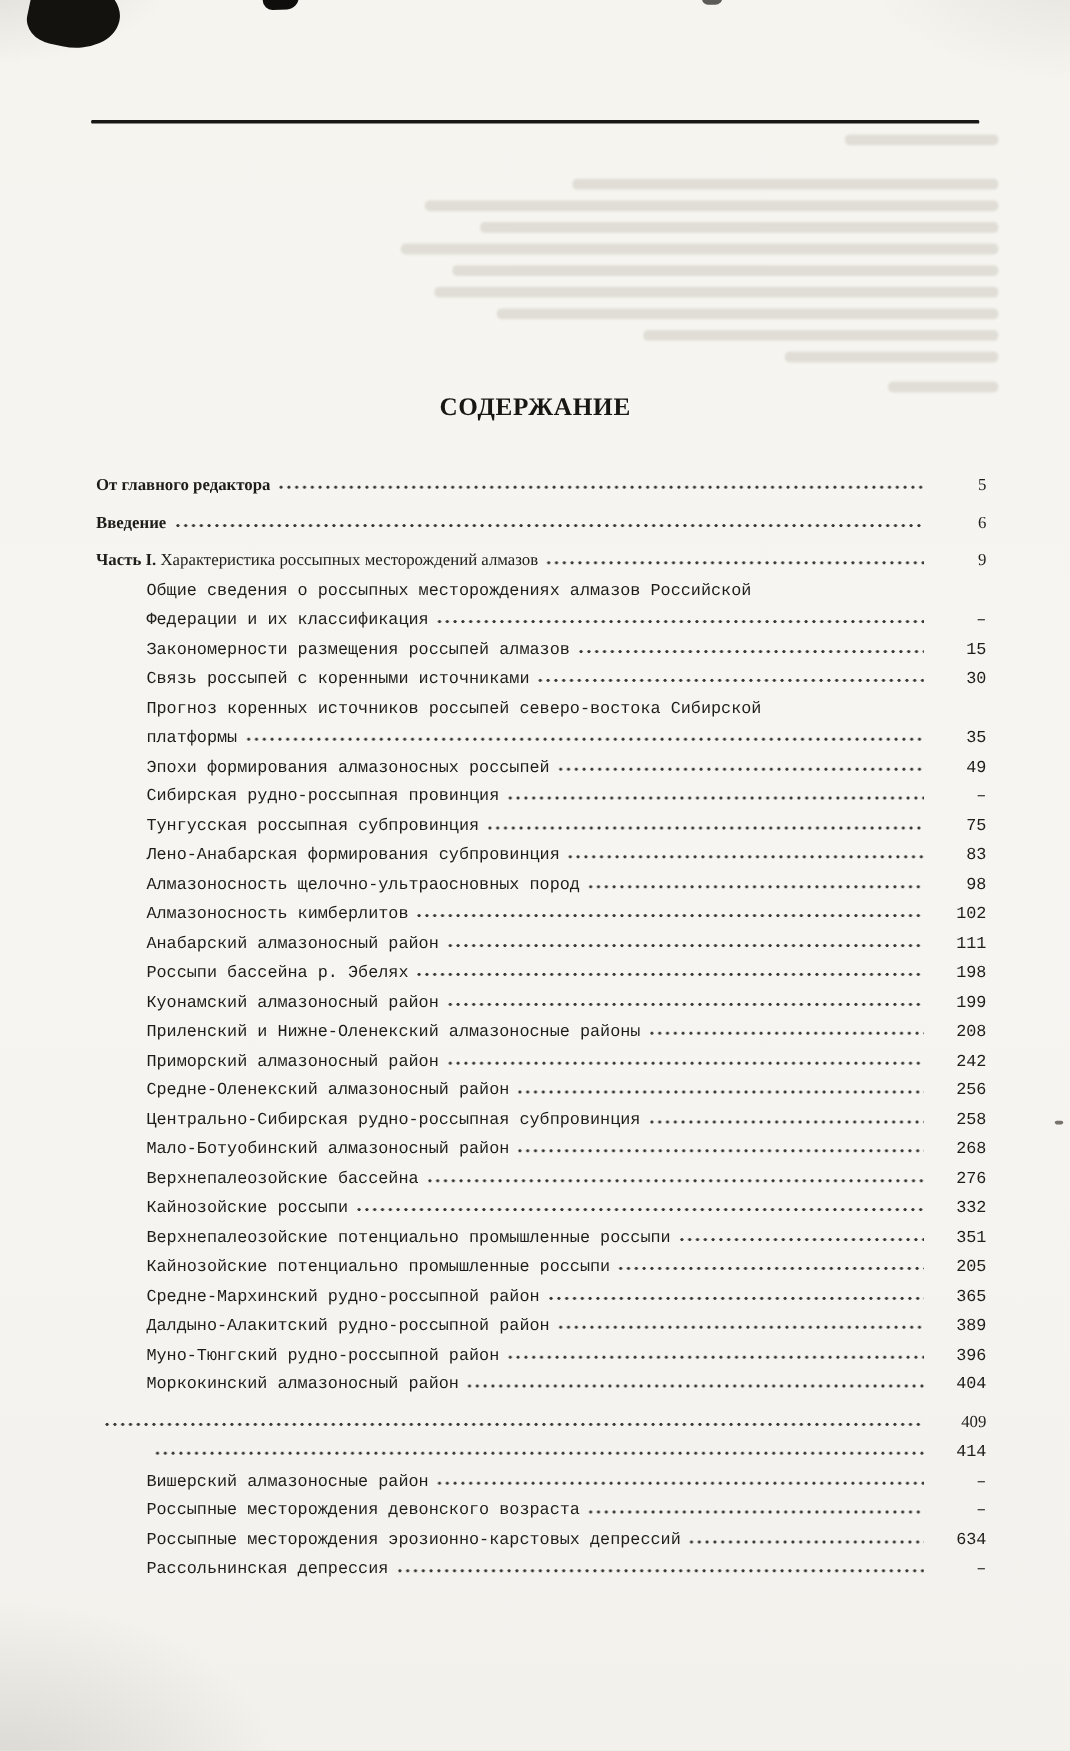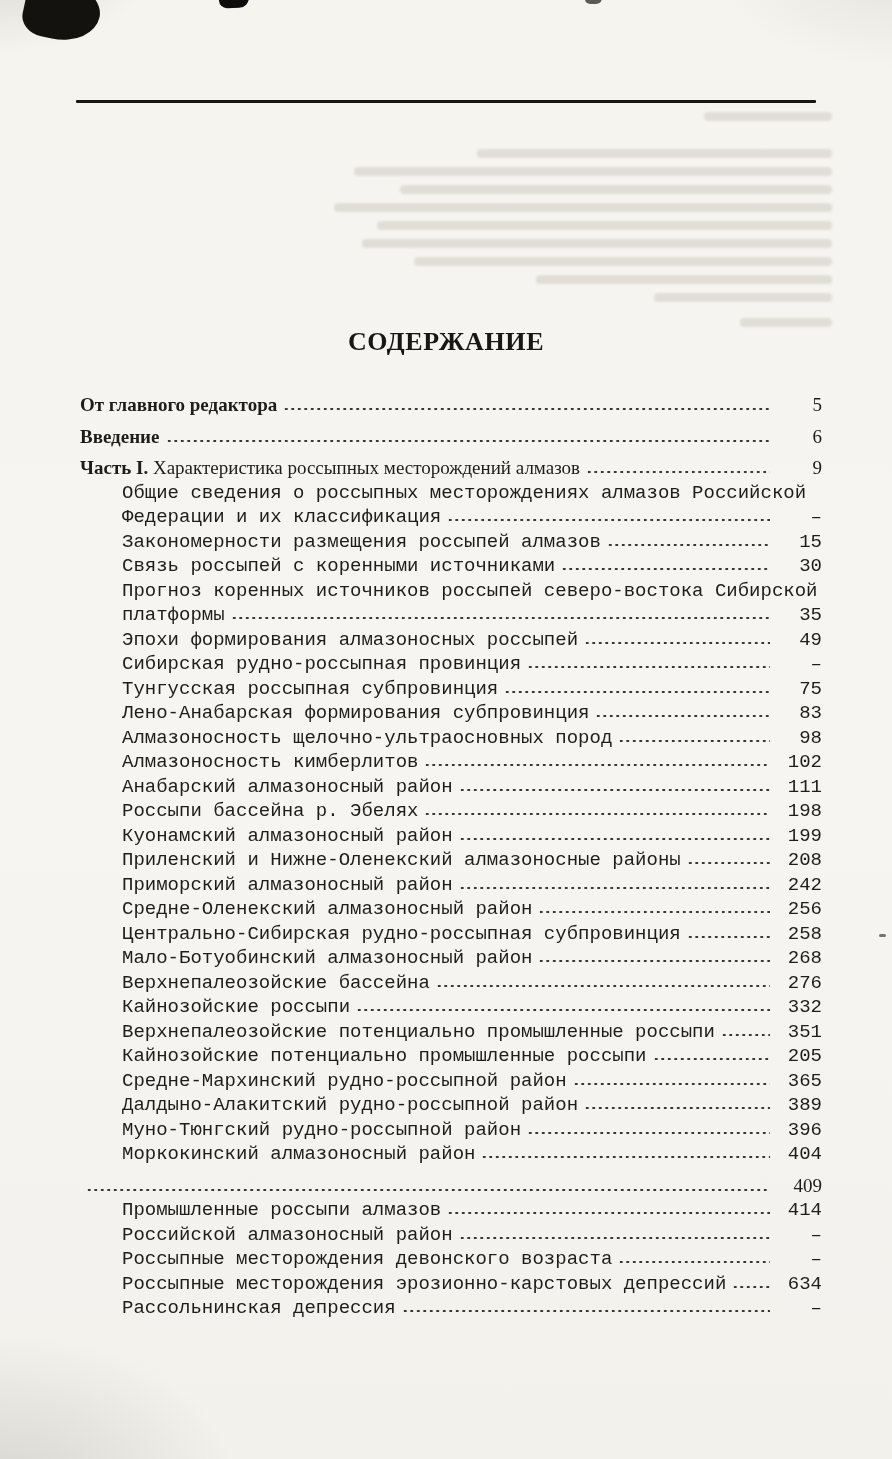--- a/index.html
+++ b/index.html
@@ -59,27 +59,27 @@
   .bleed .bl:nth-child(5)  { width: 498px; }
   .bleed .bl:nth-child(6)  { width: 455px; }
   .bleed .bl:nth-child(7)  { width: 470px; }
   .bleed .bl:nth-child(8)  { width: 418px; }
   .bleed .bl:nth-child(9)  { width: 296px; }
   .bleed .bl:nth-child(10) { width: 178px; margin-bottom: 16px; }
   .bleed .bl:nth-child(11) { width: 92px;  }
 
   .title {
     position: absolute; top: 327px; left: 0; width: 100%;
-    text-align: center; font-size: 26px; font-weight: bold; letter-spacing: .6px;
+    text-align: center; font-size: 21px; font-weight: bold; letter-spacing: .6px;
     color: #181713;
   }
 
   .toc {
     position: absolute; left: 80px; top: 386px; width: 742px;
-    font-size: 19px;
+    font-size: 14px;
   }
   .toc-entry.section-start { margin-top: 7px; }
   .toc-entry.level-1 .toc-row { padding-left: 42px; font-family: Liberation Mono, monospace; }
   .toc-row { display: flex; align-items: baseline; line-height: 24.5px; }
   .toc-text b { font-weight: bold; }
   .toc-dots {
     flex: 1 1 auto; min-width: 12px; height: 6px;
     margin: 0 6px 0 6px;
     background: radial-gradient(circle, #3a3732 1.15px, rgba(0,0,0,0) 1.5px) repeat-x left bottom / 6.5px 4px;
   }
@@ -324,28 +324,27 @@
         </div>
       </div>
       <div class="toc-entry level-0 section-start">
         <div class="toc-row">
           <span class="toc-dots"></span>
           <span class="toc-page">409</span>
         </div>
       </div>
       <div class="toc-entry level-1">
         <div class="toc-row">
-          <span class="toc-text">Промышленные россыпи алмазов</span>
           <span class="toc-dots"></span>
           <span class="toc-page">414</span>
         </div>
       </div>
       <div class="toc-entry level-1">
         <div class="toc-row">
-          <span class="toc-text">Российской алмазоносный район</span>
+          <span class="toc-text">Вишерский алмазоносные район</span>
           <span class="toc-dots"></span>
           <span class="toc-page">–</span>
         </div>
       </div>
       <div class="toc-entry level-1">
         <div class="toc-row">
           <span class="toc-text">Россыпные месторождения девонского возраста</span>
           <span class="toc-dots"></span>
           <span class="toc-page">–</span>
         </div>

